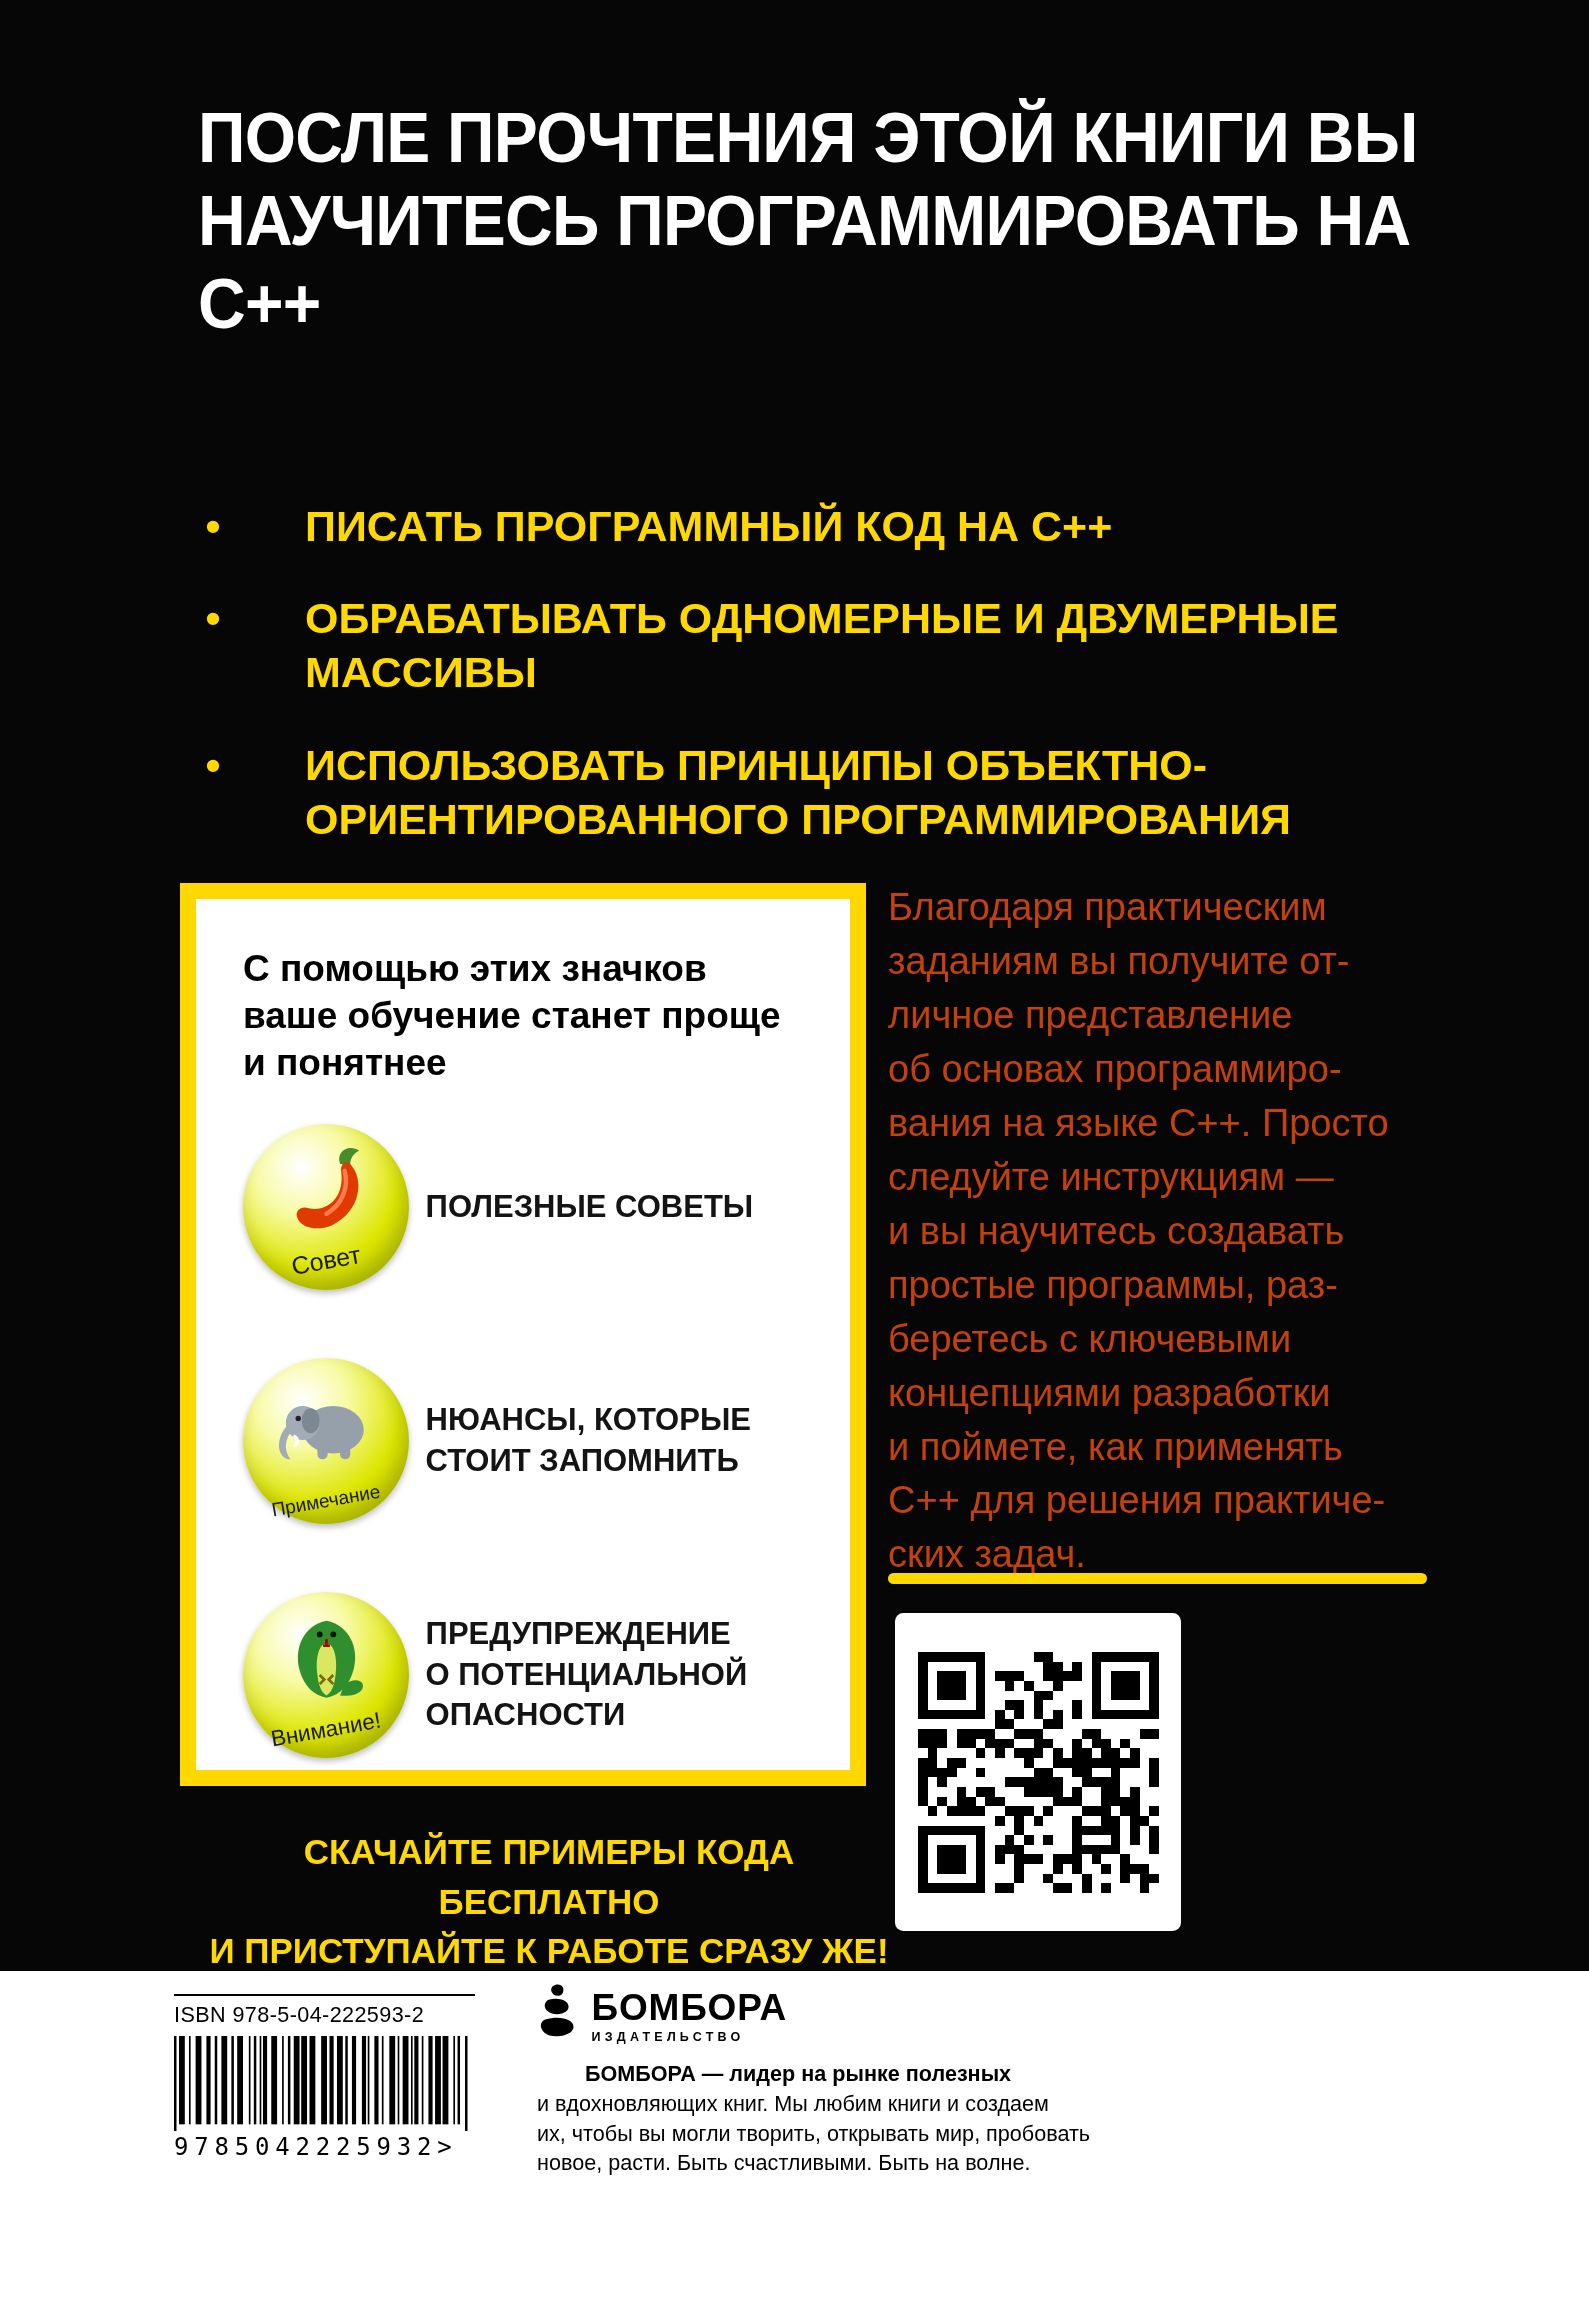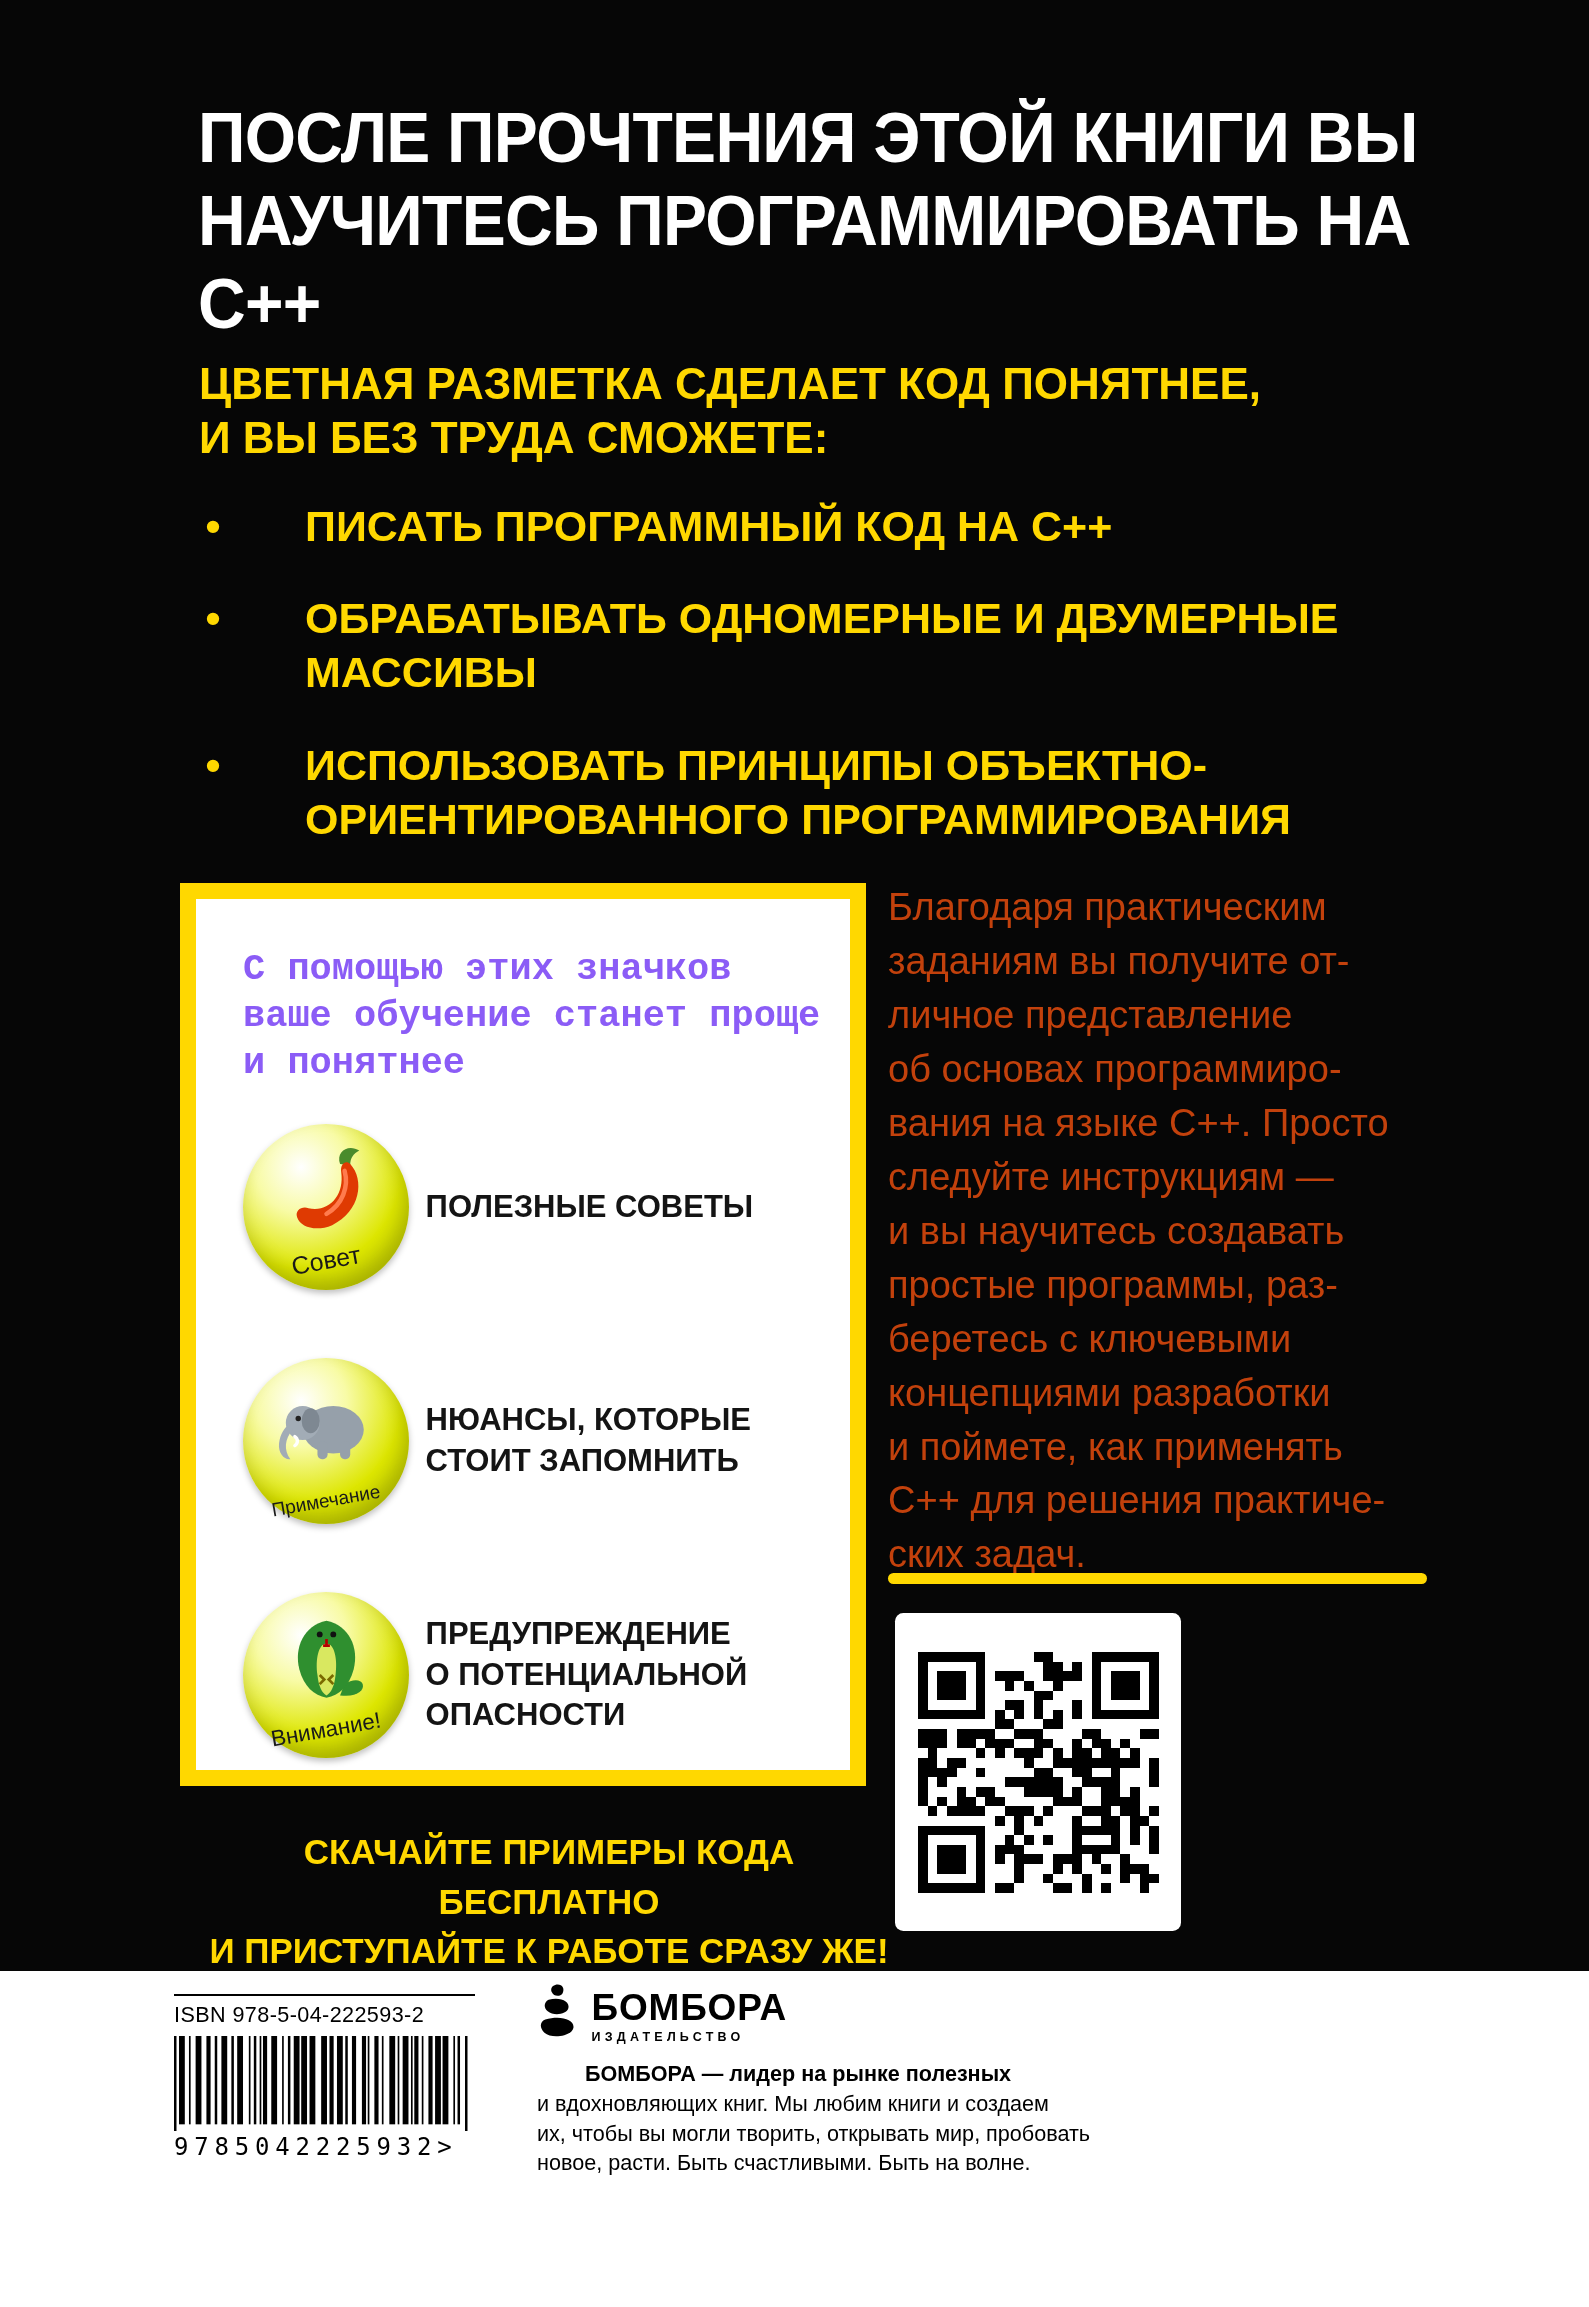--- a/index.html
+++ b/index.html
@@ -32,21 +32,21 @@
   ul.bullets li::before{
     content:"•"; position:absolute; left:6.6px; top:0; font-size:43px; color:var(--accent);
   }
 
   
   .legend-box{
     position:absolute; left:180px; top:883px; width:686px; height:903px;
     background:#ffffff; border:16.6px solid var(--accent); padding:47px 25px 0 47px;
   }
   .legend-title{
-    font-size:37px; font-weight:700; color:#8b5cf6; line-height:1.27;font-family:Liberation Mono, monospace;
+    font-size:37px; font-weight:700; color:#000000; line-height:1.27;
   }
   .legend-rows{ margin-top:37px; }
   .legend-row{ display:flex; align-items:center; margin-bottom:68px; }
   .badge{
     position:relative; width:166px; height:166px; flex:0 0 166px; border-radius:50%;
     background:radial-gradient(circle at 35% 26%, #ffffff 0%, #f8fba6 28%, #dde600 62%, #b9c600 100%);
     box-shadow:inset -5px -10px 18.3px rgba(0,0,0,.18), 0 3.3px 6.6px rgba(0,0,0,.25);
   }
   .badge svg{ position:absolute; left:26.6px; top:13.3px; width:113px; height:113px; }
   .badge-label{
@@ -105,22 +105,20 @@
   .publisher-lead{ font-weight:700;margin-left:48px; }
 </style>
 </head>
 <body>
 
 <div class="page">
 
   <div class="main-title preline">ПОСЛЕ ПРОЧТЕНИЯ ЭТОЙ КНИГИ ВЫ
 НАУЧИТЕСЬ ПРОГРАММИРОВАТЬ НА C++</div>
 
-  <div class="subhead preline">ЦВЕТНАЯ РАЗМЕТКА СДЕЛАЕТ КОД ПОНЯТНЕЕ,
-И ВЫ БЕЗ ТРУДА СМОЖЕТЕ:</div>
 
   <ul class="bullets">
     <li class="preline">ПИСАТЬ ПРОГРАММНЫЙ КОД НА C++</li>
     <li class="preline">ОБРАБАТЫВАТЬ ОДНОМЕРНЫЕ И ДВУМЕРНЫЕ
 МАССИВЫ</li>
     <li class="preline">ИСПОЛЬЗОВАТЬ ПРИНЦИПЫ ОБЪЕКТНО-
 ОРИЕНТИРОВАННОГО ПРОГРАММИРОВАНИЯ</li>
   </ul>
 
   <div class="legend-box">

